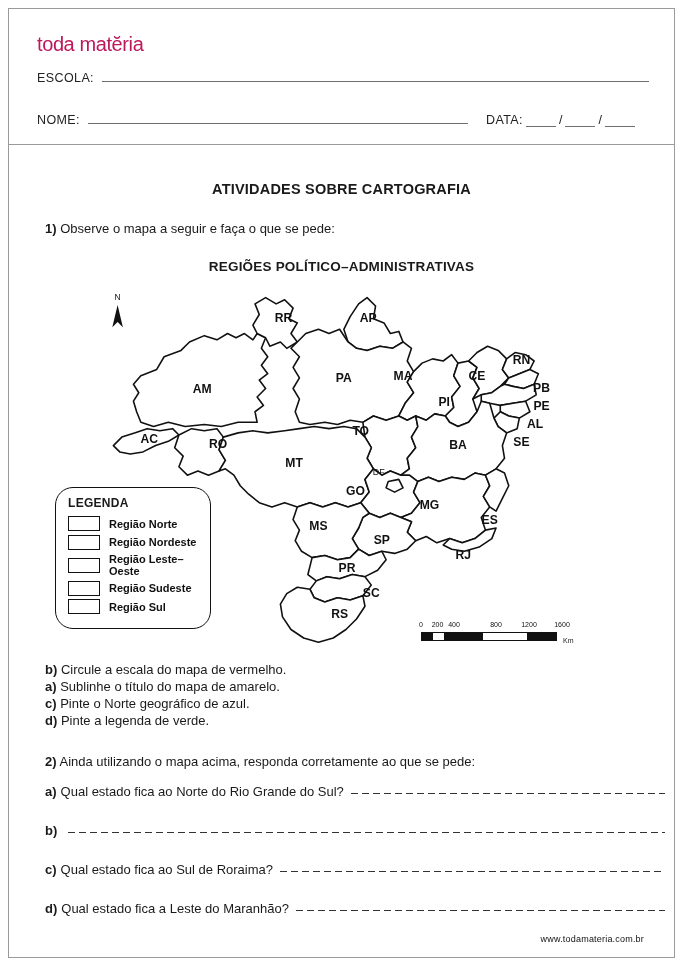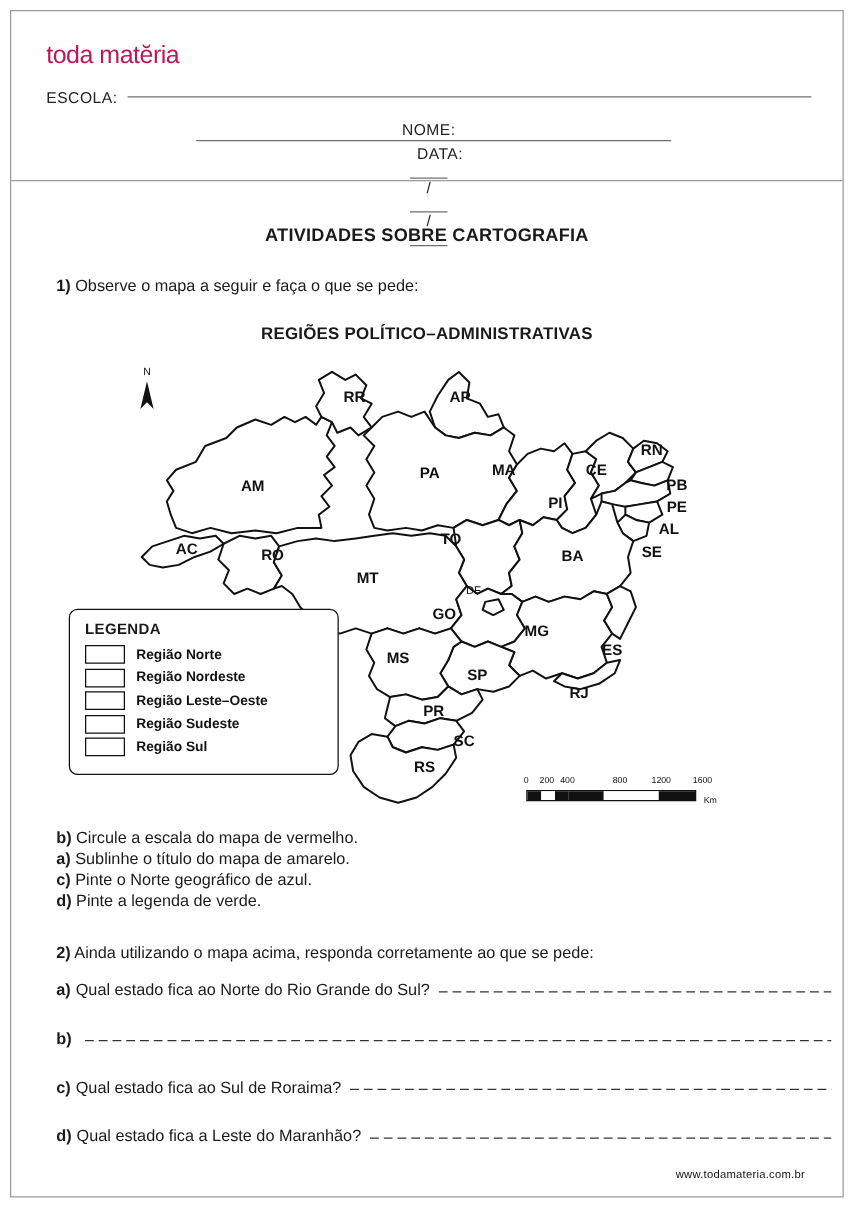--- a/index.html
+++ b/index.html
@@ -10,26 +10,26 @@
   }
   .page{
     position:absolute;left:8px;top:8px;width:667px;height:950px;
     border:1.5px solid #9a9a9a;box-sizing:border-box;background:#fff;
   }
   
   .brand{
     position:absolute;left:28px;top:24px;
     font-size:20px;font-weight:400;letter-spacing:-0.4px;color:#be185d;
   }
-  .hdr-row{position:absolute;display:flex;align-items:center;}
+  .hdr-row{position:absolute;display:flex;align-items:flex-end;}
   .hdr-label{font-size:12.5px;letter-spacing:0.4px;color:#222;white-space:nowrap;}
   .rule{border-bottom:1.2px solid #6f6f6f;height:1px;}
   #escola-row{left:28px;top:62px;width:612px;}
   #escola-row .rule{flex:1;margin-left:8px;margin-bottom:3px;}
-  #nome-row{left:28px;top:88px;width:612px;flex-direction:column;}
+  #nome-row{left:28px;top:104px;width:612px;}
   #nome-row .rule{margin-left:8px;margin-bottom:3px;}
   .date-slot{display:inline-block;width:30px;border-bottom:1.2px solid #6f6f6f;margin:0 3px;height:12px;}
   .slash{font-size:12.5px;color:#222;}
   .hdr-divider{position:absolute;left:0;top:135px;width:100%;border-bottom:1.6px solid #9a9a9a;}
   
   .title-main{
     position:absolute;top:172px;left:0;width:100%;text-align:center;
     font-size:14.5px;font-weight:700;letter-spacing:0.2px;
   }
   .q1{position:absolute;left:36px;top:212px;font-size:13px;}
@@ -40,22 +40,22 @@
   }
   
   .map-wrap{position:absolute;left:28px;top:278px;width:620px;height:370px;}
   svg.brmap{display:block;}
   .st{fill:#ffffff;stroke:#111;stroke-width:1.5;stroke-linejoin:round;}
   .lbl{font-family:"Liberation Sans",sans-serif;font-size:11.5px;font-weight:700;fill:#111;text-anchor:middle;}
   .lbl.sm{font-size:8.5px;font-weight:400;}
   .narrow{font-family:"Liberation Sans",sans-serif;font-size:8px;fill:#111;text-anchor:middle;}
   
   .legend{
-    position:absolute;left:46px;top:478px;width:216px;
-    border:1.6px solid #111;border-radius:7px;background:#fff;
+    position:absolute;left:46px;top:478px;width:156px;
+    border:1.6px solid #111;border-radius:18px;background:#fff;
     padding:8px 10px 10px 12px;box-sizing:border-box;
   }
   .legend h4{margin:0 0 6px 0;font-size:12px;font-weight:700;letter-spacing:0.3px;}
   .lg-row{display:flex;align-items:center;margin:3.5px 0;font-weight:bold;}
   .swatch{width:30px;height:13px;border:1.6px solid #111;background:#fff;flex:none;}
   .lg-text{font-size:11px;margin-left:9px;color:#111;}
   
   .scale{position:absolute;left:412px;top:612px;width:150px;}
   .scale-nums{position:relative;height:11px;}
   .scale-nums span{position:absolute;font-size:7px;color:#111;transform:translateX(-50%);}

